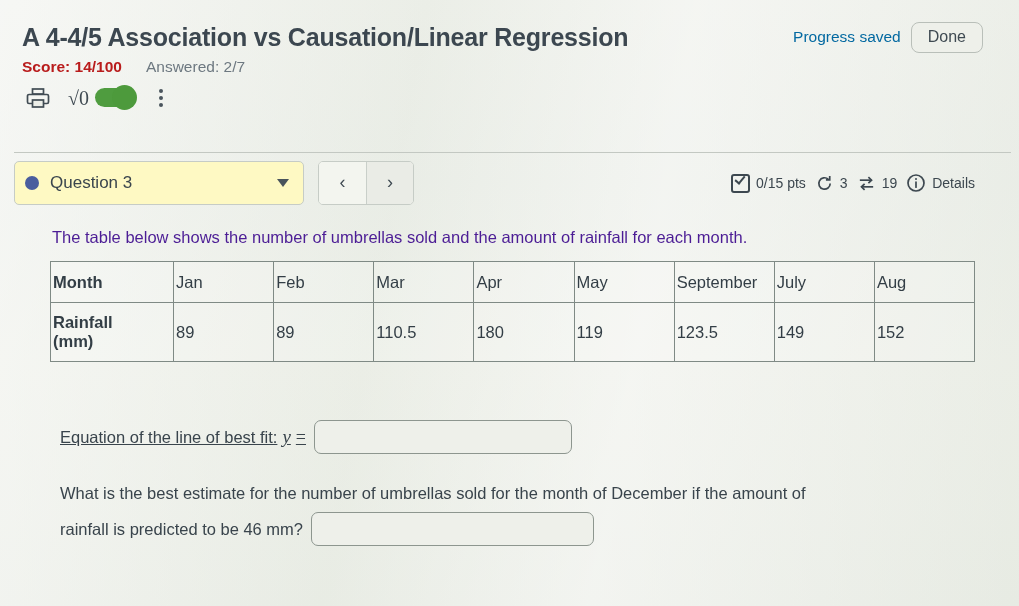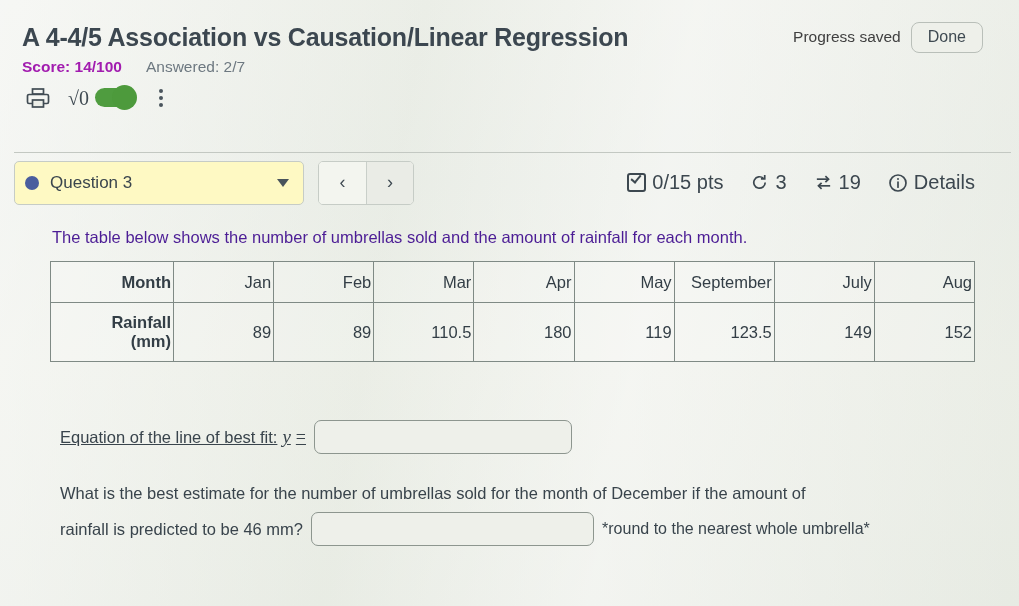--- a/index.html
+++ b/index.html
@@ -44,41 +44,41 @@
   }
   .header-right {
     display: flex;
     align-items: center;
     margin-left: auto;
     gap: 10px;
     padding-right: 16px;
   }
   .progress-saved {
     font-size: 15.5px;
-    color: #404040;
+    color: #0369a1;
     white-space: nowrap;
   }
   .done-btn {
     font-size: 16px;
     color: #3f4a52;
     border: 1px solid #b9bfb9;
     border-radius: 8px;
     background: #eef0ea;
     padding: 5px 16px 6px 16px;
     cursor: pointer;
     line-height: 1.1;
   }
   .score-row {
     display: flex;
     align-items: baseline;
     gap: 24px;
     margin-top: 5px;
     font-size: 15.5px;
   }
-  .score-text { color: #a21caf; font-weight: bold; }
+  .score-text { color: #b91c1c; font-weight: bold; }
   .answered-text { color: #6d7880; }
 
   
   .toolbar {
     display: flex;
     align-items: center;
     gap: 18px;
     margin-top: 7px;
     height: 30px;
     padding-left: 4px;
@@ -197,23 +197,23 @@
     background: #f3f5ef;
     cursor: pointer;
     border: none;
     font-family: "Liberation Sans", sans-serif;
   }
   .nav-btn + .nav-btn { border-left: 1px solid #c9cfc9; background: #eaece6; }
 
   .qbar-right {
     margin-left: auto;
     display: flex;
-    align-items: flex-start;
-    gap: 27px;
-    font-size: 20px;
+    align-items: flex-end;
+    gap: 9px;
+    font-size: 14px;
     color: #3c474f;
     padding-right: 30px;
   }
   .qbar-right .grp { display: flex; align-items: center; gap: 6px; }
   .icon-sq {
     width: 15px; height: 15px;
     border: 2px solid #3d4850;
     border-radius: 3px;
     position: relative;
     display: inline-block;
@@ -244,21 +244,21 @@
   }
 
   table.data {
     border-collapse: collapse;
     width: 925px;
     table-layout: fixed;
     background: rgba(255,255,255,0.18);
   }
   table.data td {
     border: 1px solid #7f8a85;
-    text-align: right;
+    text-align: left;
     font-size: 16.5px;
     color: #333e46;
     padding: 6px 2px;
     line-height: 1.15;
   }
   table.data td.rowhead {
     font-weight: bold;
     width: 118px;
   }
   tr.hdr td { height: 28px; font-size: 16.5px; }
@@ -438,17 +438,16 @@
       <span class="math-y">y</span>
       <span class="math-eq">=</span>
       <input class="ans-input eq-input" type="text" value="" style="">
     </div>
 
     <div class="q2">
       <div>What is the best estimate for the number of umbrellas sold for the month of December if the amount of</div>
       <div class="q2-line2">
         <span>rainfall is predicted to be 46 mm?</span>
         <input class="ans-input q2-input" type="text" value="" style="">
-        <span class="note">*round to the nearest whole umbrella*</span>
       </div>
     </div>
   </div>
 </div>
 
 </body></html>

